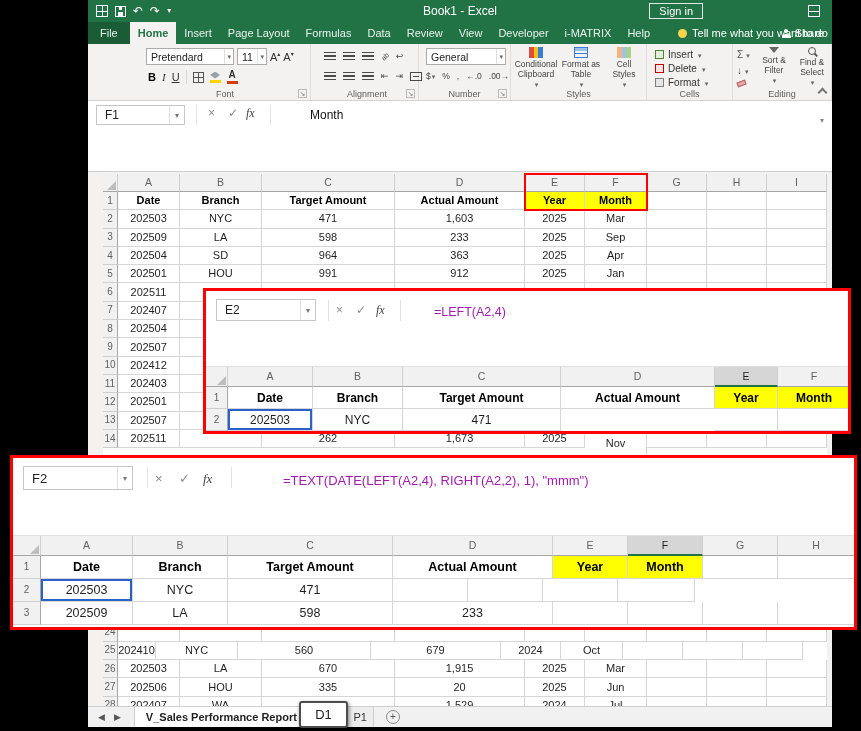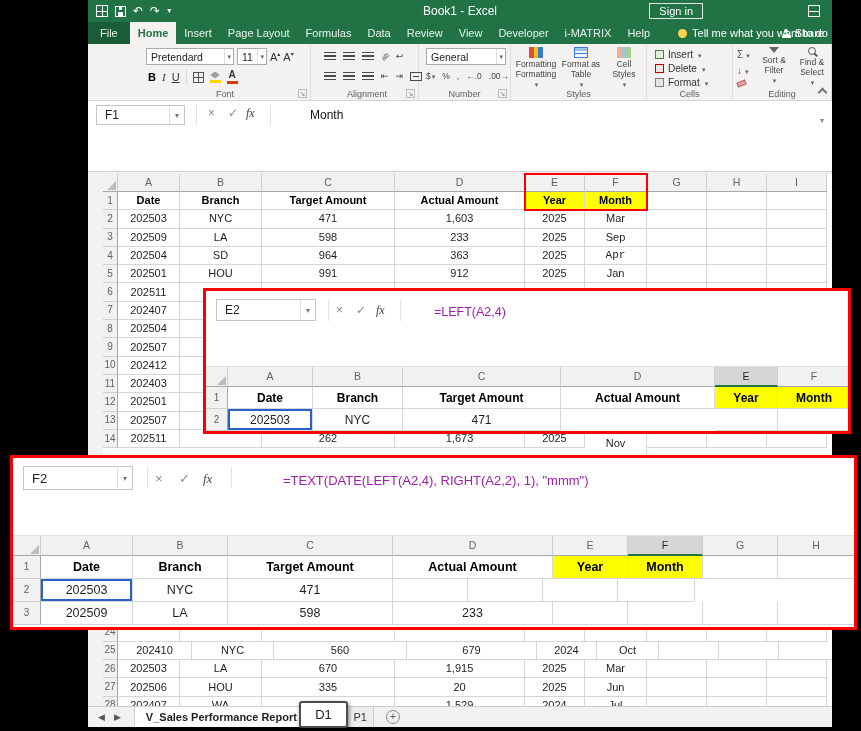--- a/index.html
+++ b/index.html
@@ -276,21 +276,21 @@
           <span class="numi">←.0</span>
           <span class="numi">.00→</span>
         </div>
         <div class="glabel">Number</div>
         <span class="launcher"></span>
       </div>
 
       <div class="rgroup g-styles">
         <div class="stylebtn s1">
           <span class="cfi"></span>
-          <span class="bb-label">Formatting Formatting</span>
+          <span class="bb-label">Conditional Clipboard</span>
           <span class="mini-arrow"></span>
         </div>
         <div class="stylebtn s2">
           <span class="fti"></span>
           <span class="bb-label">Format as Table</span>
           <span class="mini-arrow"></span>
         </div>
         <div class="stylebtn s3">
           <span class="csi"></span>
           <span class="bb-label">Cell Styles</span>
@@ -411,21 +411,21 @@
           <div class="cell" style="width: 60px; height: 18.3px;"></div>
           <div class="cell" style="width: 60px; height: 18.3px;"></div>
         </div>
         <div class="grow">
           <div class="cell rhdr" style="width: 15px; height: 18.3px;">4</div>
           <div class="cell" style="width: 62px; height: 18.3px;">202504</div>
           <div class="cell" style="width: 82px; height: 18.3px;">SD</div>
           <div class="cell" style="width: 133px; height: 18.3px;">964</div>
           <div class="cell" style="width: 130px; height: 18.3px;">363</div>
           <div class="cell" style="width: 60px; height: 18.3px;">2025</div>
-          <div class="cell" style="width: 62px; height: 18.3px; font-family: Liberation Mono, monospace;">Apr</div>
+          <div class="cell" style="width: 62px; height: 18.3px;">Apr</div>
           <div class="cell" style="width: 60px; height: 18.3px;"></div>
           <div class="cell" style="width: 60px; height: 18.3px;"></div>
           <div class="cell" style="width: 60px; height: 18.3px;"></div>
         </div>
         <div class="grow">
           <div class="cell rhdr" style="width: 15px; height: 18.3px;">5</div>
           <div class="cell" style="width: 62px; height: 18.3px;">202501</div>
           <div class="cell" style="width: 82px; height: 18.3px;">HOU</div>
           <div class="cell" style="width: 133px; height: 18.3px;">991</div>
           <div class="cell" style="width: 130px; height: 18.3px;">912</div>
@@ -658,21 +658,21 @@
           <div class="cell" style="width: 133px; height: 18.3px;"></div>
           <div class="cell" style="width: 130px; height: 18.3px;"></div>
           <div class="cell" style="width: 60px; height: 18.3px;"></div>
           <div class="cell" style="width: 62px; height: 18.3px;"></div>
           <div class="cell" style="width: 60px; height: 18.3px;"></div>
           <div class="cell" style="width: 60px; height: 18.3px;"></div>
           <div class="cell" style="width: 60px; height: 18.3px;"></div>
         </div>
         <div class="grow">
           <div class="cell rhdr" style="width: 15px; height: 18.3px;">25</div>
-          <div class="cell" style="width: 74px; height: 18.3px;">202410</div>
+          <div class="cell" style="width: 38px; height: 18.3px;">202410</div>
           <div class="cell" style="width: 82px; height: 18.3px;">NYC</div>
           <div class="cell" style="width: 133px; height: 18.3px;">560</div>
           <div class="cell" style="width: 130px; height: 18.3px;">679</div>
           <div class="cell" style="width: 60px; height: 18.3px;">2024</div>
           <div class="cell" style="width: 62px; height: 18.3px;">Oct</div>
           <div class="cell" style="width: 60px; height: 18.3px;"></div>
           <div class="cell" style="width: 60px; height: 18.3px;"></div>
           <div class="cell" style="width: 60px; height: 18.3px;"></div>
         </div>
         <div class="grow">

